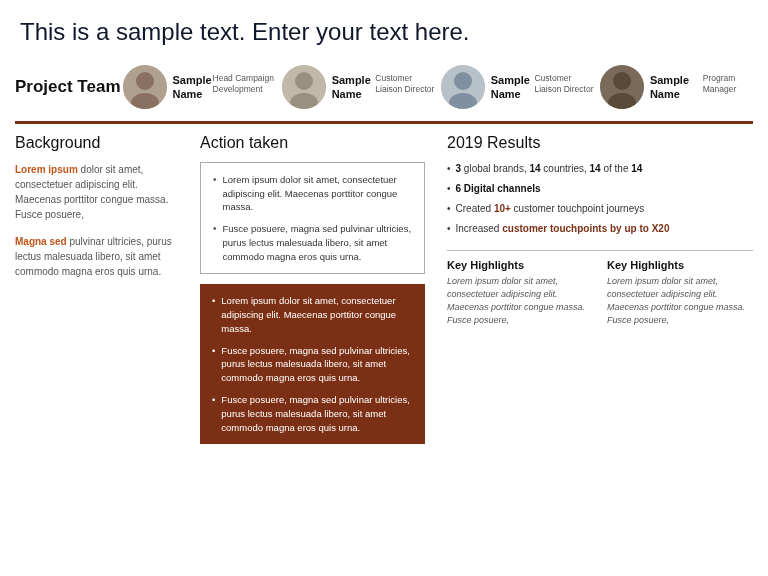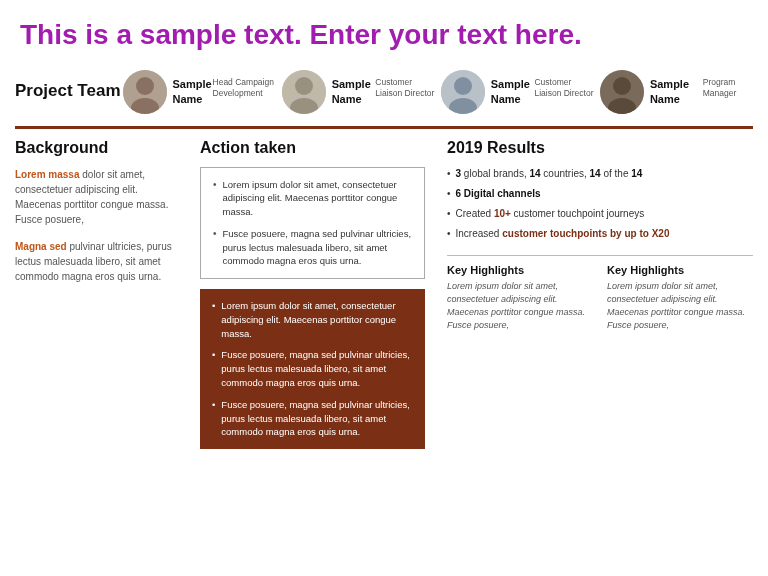--- a/index.html
+++ b/index.html
@@ -9,23 +9,23 @@
       width: 768px;
       min-height: 576px;
       overflow: hidden;
     }
 
     
     .header {
       padding: 18px 20px 10px 20px;
     }
     .header-title {
-      font-size: 28px;
-      font-weight: 700;
-      color: #a21caf;
+      font-size: 24px;
+      font-weight: 400;
+      color: #0f172a;
       line-height: 1.2;
     }
 
     
     .team-section {
       display: flex;
       align-items: center;
       padding: 8px 15px 8px 15px;
       gap: 2px;
     }
@@ -91,21 +91,21 @@
       padding: 0 15px;
     }
 
     
     .col-background {
       flex: 0 0 175px;
       padding-right: 12px;
     }
     .col-title {
       font-size: 16px;
-      font-weight: 700;
+      font-weight: 400;
       color: #111;
       margin-bottom: 10px;
     }
     .bg-text {
       font-size: 10px;
       color: #555;
       line-height: 1.5;
       margin-bottom: 12px;
     }
     .bg-text .highlight-orange {
@@ -277,21 +277,21 @@
   </div>
 </div>
 
 <div class="divider"></div>
 
 <div class="content">
 
   <div class="col-background">
     <div class="col-title">Background</div>
     <div class="bg-text">
-      <span class="highlight-orange">Lorem massa</span><span> dolor sit amet, consectetuer adipiscing elit. Maecenas porttitor congue massa. Fusce posuere,</span>
+      <span class="highlight-orange">Lorem ipsum</span><span> dolor sit amet, consectetuer adipiscing elit. Maecenas porttitor congue massa. Fusce posuere,</span>
     </div>
     <div class="bg-text">
       <span class="highlight-orange">Magna sed</span><span> pulvinar ultricies, purus lectus malesuada libero, sit amet commodo magna eros quis urna.</span>
     </div>
   </div>
 
   <div class="col-action">
     <div class="col-title">Action taken</div>
 
     <div class="action-box-white">

